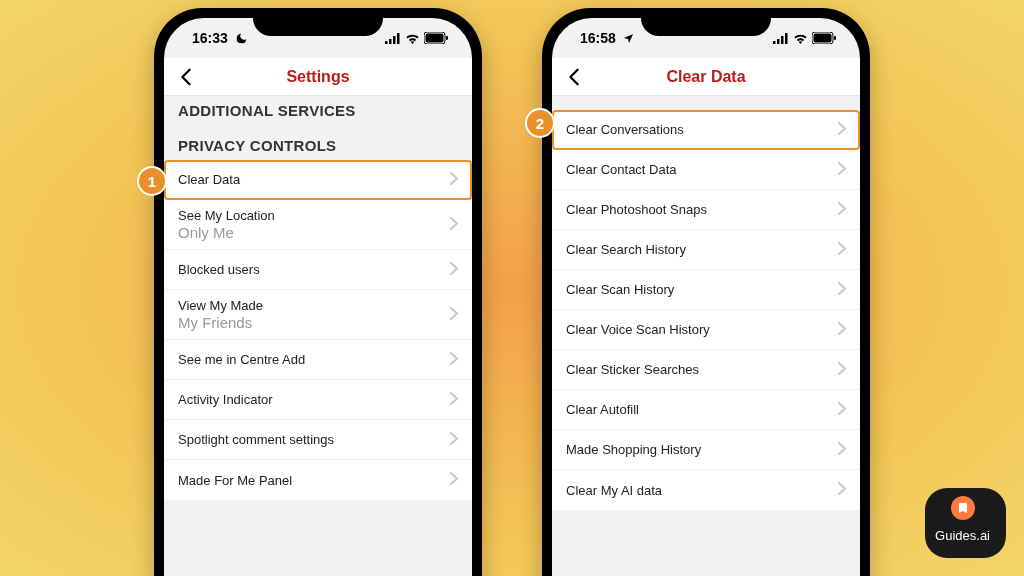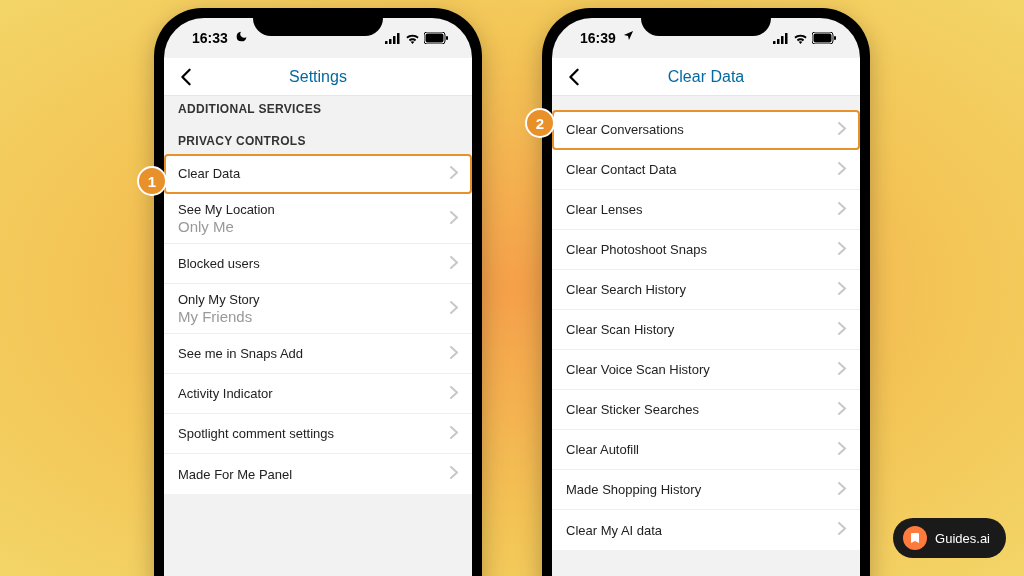--- a/index.html
+++ b/index.html
@@ -48,21 +48,21 @@
     .status-bar {
       display: flex;
       justify-content: space-between;
       align-items: center;
       height: 40px;
       padding: 0 24px 0 28px;
       font-size: 14px;
       font-weight: 600;
       color: #000;
     }
-    .status-left { display: flex; gap: 7px; }
+    .status-left { display: flex; align-items: center; gap: 7px; }
     .status-right { display: flex; align-items: center; gap: 4px; }
     .status-icon { display: inline-flex; }
     .nav-bar {
       display: flex;
       align-items: center;
       justify-content: center;
       height: 38px;
       position: relative;
       background: #fff;
       border-bottom: 1px solid #e6e6e6;
@@ -74,30 +74,30 @@
       transform: translateY(-50%);
       font-size: 0;
       width: 24px;
       height: 24px;
       display: flex;
       align-items: center;
       justify-content: center;
     }
     .nav-title {
       font-size: 16px;
-      font-weight: 400;
-      color: #0369a1;
+      font-weight: 700;
+      color: #b91c1c;
     }
     .content {
       background: #f2f2f2;
       height: calc(100% - 78px);
       overflow: hidden;
     }
     .section-header {
-      font-size: 12px;
+      font-size: 15px;
       font-weight: 700;
       color: #333;
       padding: 12px 22px 6px 14px;
       background: #f2f2f2;
       letter-spacing: 0.3px;
     }
     .section-header.tight { padding-top: 6px; }
     .list {
       background: #fff;
     }
@@ -152,26 +152,27 @@
     }
     .badge-1 { left: -17px; top: 158px; }
     .badge-2 { left: -17px; top: 100px; }
     .watermark {
       position: absolute;
       right: 18px;
       bottom: 18px;
       background: #1a1a1a;
       color: #fff;
       border-radius: 22px;
-      padding: 8px 16px 8px 10px;
+      padding: 8px 16px 15px 10px;
       display: flex;
       align-items: center;
       gap: 8px;
       font-size: 13px;
       font-weight: 500;
+      flex-direction: column;
     }
     .watermark-icon {
       width: 24px;
       height: 24px;
       border-radius: 50%;
       background: #ff7a3d;
       display: flex;
       align-items: center;
       justify-content: center;
     }
@@ -249,30 +250,30 @@
           <div class="row">
             <div class="row-text">
                 <span class="row-label">Blocked users</span>
               </div>
             <span class="chevron"><svg width="8" height="13" viewBox="0 0 8 13" fill="none" stroke="currentColor" stroke-width="2" stroke-linecap="round">
                   <polyline points="1,1 7,6.5 1,12"></polyline>
                 </svg></span>
           </div>
           <div class="row">
             <div class="row-text">
-                <span class="row-label">Only My Story</span>
+                <span class="row-label">View My Made</span>
                 <span class="row-sub">My Friends</span>
               </div>
             <span class="chevron"><svg width="8" height="13" viewBox="0 0 8 13" fill="none" stroke="currentColor" stroke-width="2" stroke-linecap="round">
                   <polyline points="1,1 7,6.5 1,12"></polyline>
                 </svg></span>
           </div>
           <div class="row">
             <div class="row-text">
-                <span class="row-label">See me in Snaps Add</span>
+                <span class="row-label">See me in Centre Add</span>
               </div>
             <span class="chevron"><svg width="8" height="13" viewBox="0 0 8 13" fill="none" stroke="currentColor" stroke-width="2" stroke-linecap="round">
                   <polyline points="1,1 7,6.5 1,12"></polyline>
                 </svg></span>
           </div>
           <div class="row">
             <div class="row-text">
                 <span class="row-label">Activity Indicator</span>
               </div>
             <span class="chevron"><svg width="8" height="13" viewBox="0 0 8 13" fill="none" stroke="currentColor" stroke-width="2" stroke-linecap="round">
@@ -301,21 +302,21 @@
       </div>
     </div>
   </div>
 
   <div class="phone">
     <div class="notch"></div>
     <div class="step-badge badge-2">2</div>
     <div class="screen">
       <div class="status-bar">
         <div class="status-left">
-          <span>16:39</span>
+          <span>16:58</span>
           <span class="status-icon">
             <svg width="11" height="11" viewBox="0 0 24 24" fill="#000">
                 <path d="M2 11l20-9-9 20-2-9-9-2z"></path>
               </svg>
           </span>
         </div>
         <div class="status-right">
           <span class="status-icon">
             <svg width="16" height="11" viewBox="0 0 16 11" fill="#000">
                 <rect x="0" y="8" width="2.5" height="3" rx="0.5"></rect>
@@ -353,28 +354,20 @@
             <div class="row-text">
                 <span class="row-label">Clear Conversations</span>
               </div>
             <span class="chevron"><svg width="8" height="13" viewBox="0 0 8 13" fill="none" stroke="currentColor" stroke-width="2" stroke-linecap="round">
                   <polyline points="1,1 7,6.5 1,12"></polyline>
                 </svg></span>
           </div>
           <div class="row">
             <div class="row-text">
                 <span class="row-label">Clear Contact Data</span>
-              </div>
-            <span class="chevron"><svg width="8" height="13" viewBox="0 0 8 13" fill="none" stroke="currentColor" stroke-width="2" stroke-linecap="round">
-                  <polyline points="1,1 7,6.5 1,12"></polyline>
-                </svg></span>
-          </div>
-          <div class="row">
-            <div class="row-text">
-                <span class="row-label">Clear Lenses</span>
               </div>
             <span class="chevron"><svg width="8" height="13" viewBox="0 0 8 13" fill="none" stroke="currentColor" stroke-width="2" stroke-linecap="round">
                   <polyline points="1,1 7,6.5 1,12"></polyline>
                 </svg></span>
           </div>
           <div class="row">
             <div class="row-text">
                 <span class="row-label">Clear Photoshoot Snaps</span>
               </div>
             <span class="chevron"><svg width="8" height="13" viewBox="0 0 8 13" fill="none" stroke="currentColor" stroke-width="2" stroke-linecap="round">

